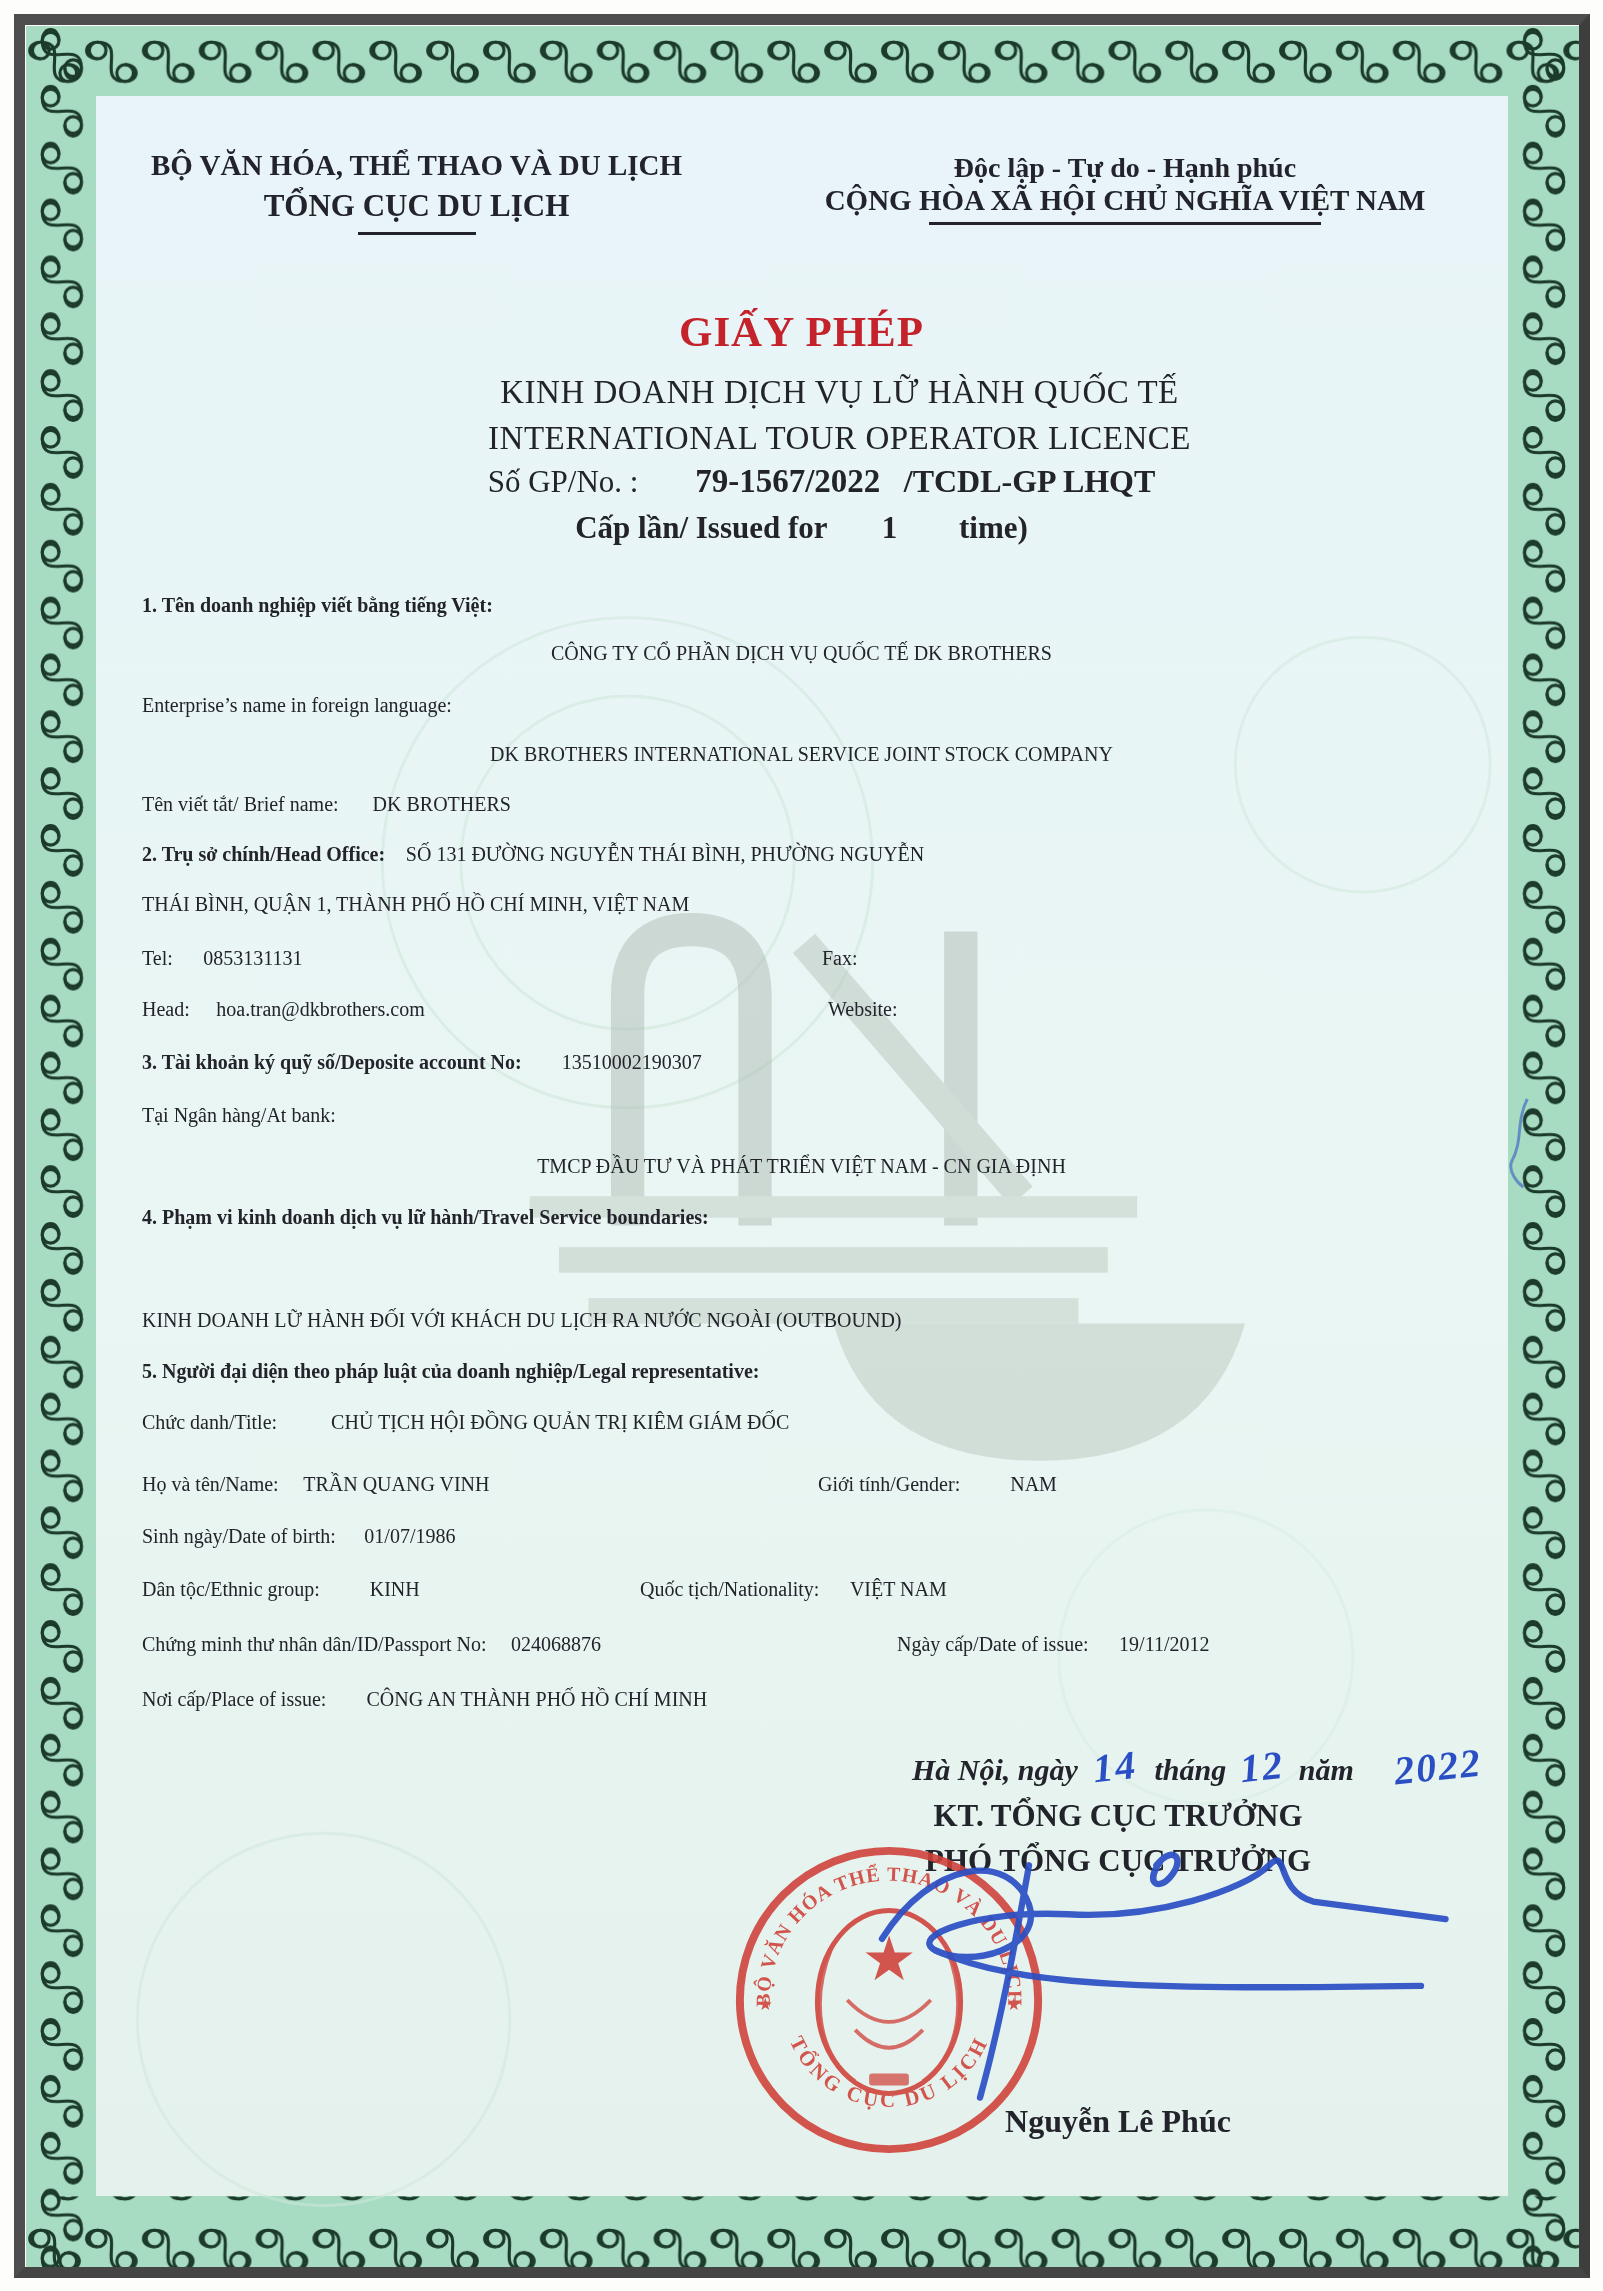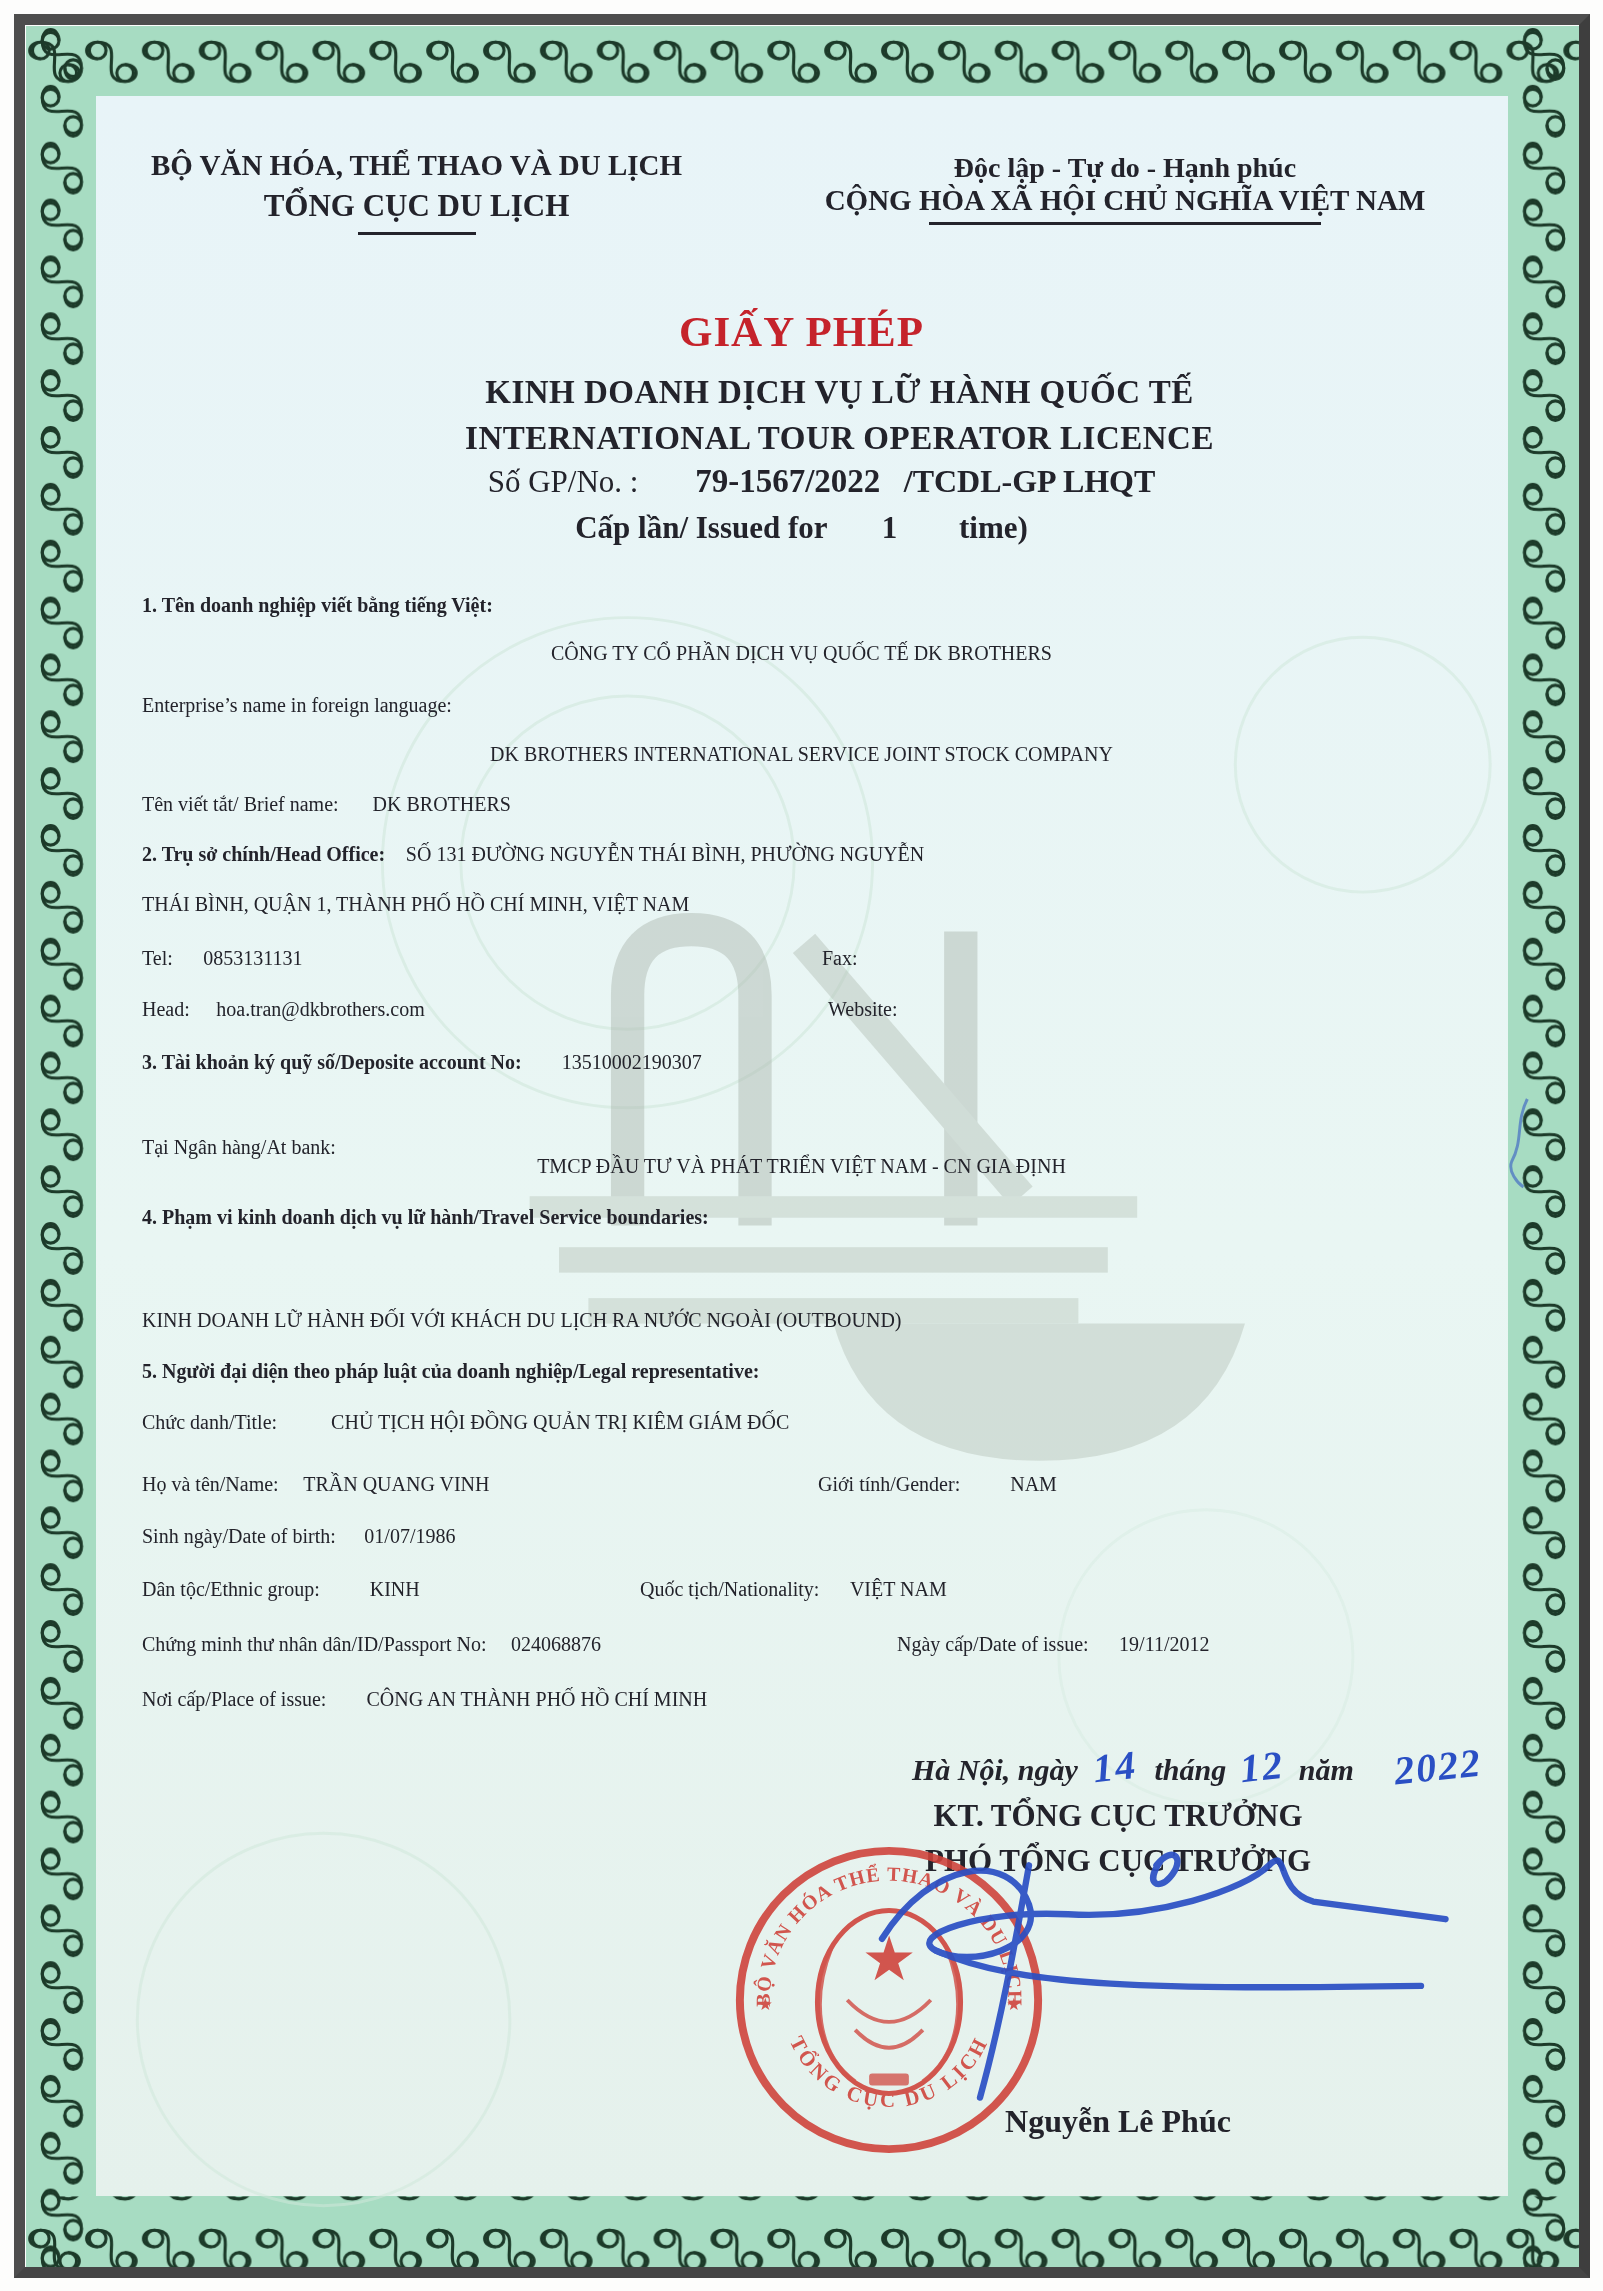--- a/index.html
+++ b/index.html
@@ -16,21 +16,21 @@
   .content{position:absolute;inset:0;z-index:4;}
   .line{position:absolute;left:142px;width:1319px;font-size:20px;line-height:1.15;white-space:nowrap;}
   .center{text-align:center;}
   .b{font-weight:bold;}
   .col{position:absolute;top:0;white-space:nowrap;}
   .hdr{position:absolute;text-align:center;font-weight:bold;}
   .rule{height:2.9px;background:#23232b;margin:7.8px auto 0;}
   .title-main{position:absolute;left:96px;width:1411px;text-align:center;
               font-size:43px;font-weight:bold;color:#c5232b;letter-spacing:1px;}
   .title-sub{position:absolute;left:96px;width:1487px;text-align:center;
-             font-size:33px;font-weight:bold;letter-spacing:0.5px;}
+             font-size:33px;font-weight:normal;letter-spacing:0.5px;}
   .titlerow{position:absolute;left:96px;width:1411px;text-align:center;font-size:31px;}
   .hand{display:inline-block;font-style:italic;font-weight:bold;color:#2a4fc4;
         font-size:40px;transform:rotate(-6deg);letter-spacing:2px;}
   .sigblock{position:absolute;text-align:center;font-weight:bold;font-size:30px;}
   .dateline{position:absolute;left:912px;top:1743px;font-size:30px;font-style:italic;font-weight:bold;white-space:nowrap;}
   svg.stamp{position:absolute;left:720px;top:1831px;z-index:5;}
   svg.signature{position:absolute;left:686px;top:1821px;z-index:6;}
   svg.penmark{position:absolute;left:1498px;top:1093px;z-index:5;}
 </style>
 </head>
@@ -146,21 +146,21 @@
     <div class="line" style="top:998px;">
       <span>Head:</span>
       <span style="margin-left:21.6px;">hoa.tran@dkbrothers.com</span>
       <span class="col" style="left:686px;">Website:</span>
     </div>
 
     <div class="line" style="top:1051px;">
       <span class="b">3. Tài khoản ký quỹ số/Deposite account No:</span>
       <span style="margin-left:35px;">13510002190307</span>
     </div>
-    <div class="line" style="top:1104px;margin-top:32px;">Tại Ngân hàng/At bank:</div>
+    <div class="line" style="top:1104px;">Tại Ngân hàng/At bank:</div>
     <div class="line center" style="top:1155px;">TMCP ĐẦU TƯ VÀ PHÁT TRIỂN VIỆT NAM - CN GIA ĐỊNH</div>
 
     <div class="line b" style="top:1206px;">4. Phạm vi kinh doanh dịch vụ lữ hành/Travel Service boundaries:</div>
     <div class="line" style="top:1309px;">KINH DOANH LỮ HÀNH ĐỐI VỚI KHÁCH DU LỊCH RA NƯỚC NGOÀI (OUTBOUND)</div>
 
     <div class="line b" style="top:1360px;">5. Người đại diện theo pháp luật của doanh nghiệp/Legal representative:</div>
 
     <div class="line" style="top:1411px;">
       <span>Chức danh/Title:</span>
       <span style="margin-left:49px;">CHỦ TỊCH HỘI ĐỒNG QUẢN TRỊ KIÊM GIÁM ĐỐC</span>

